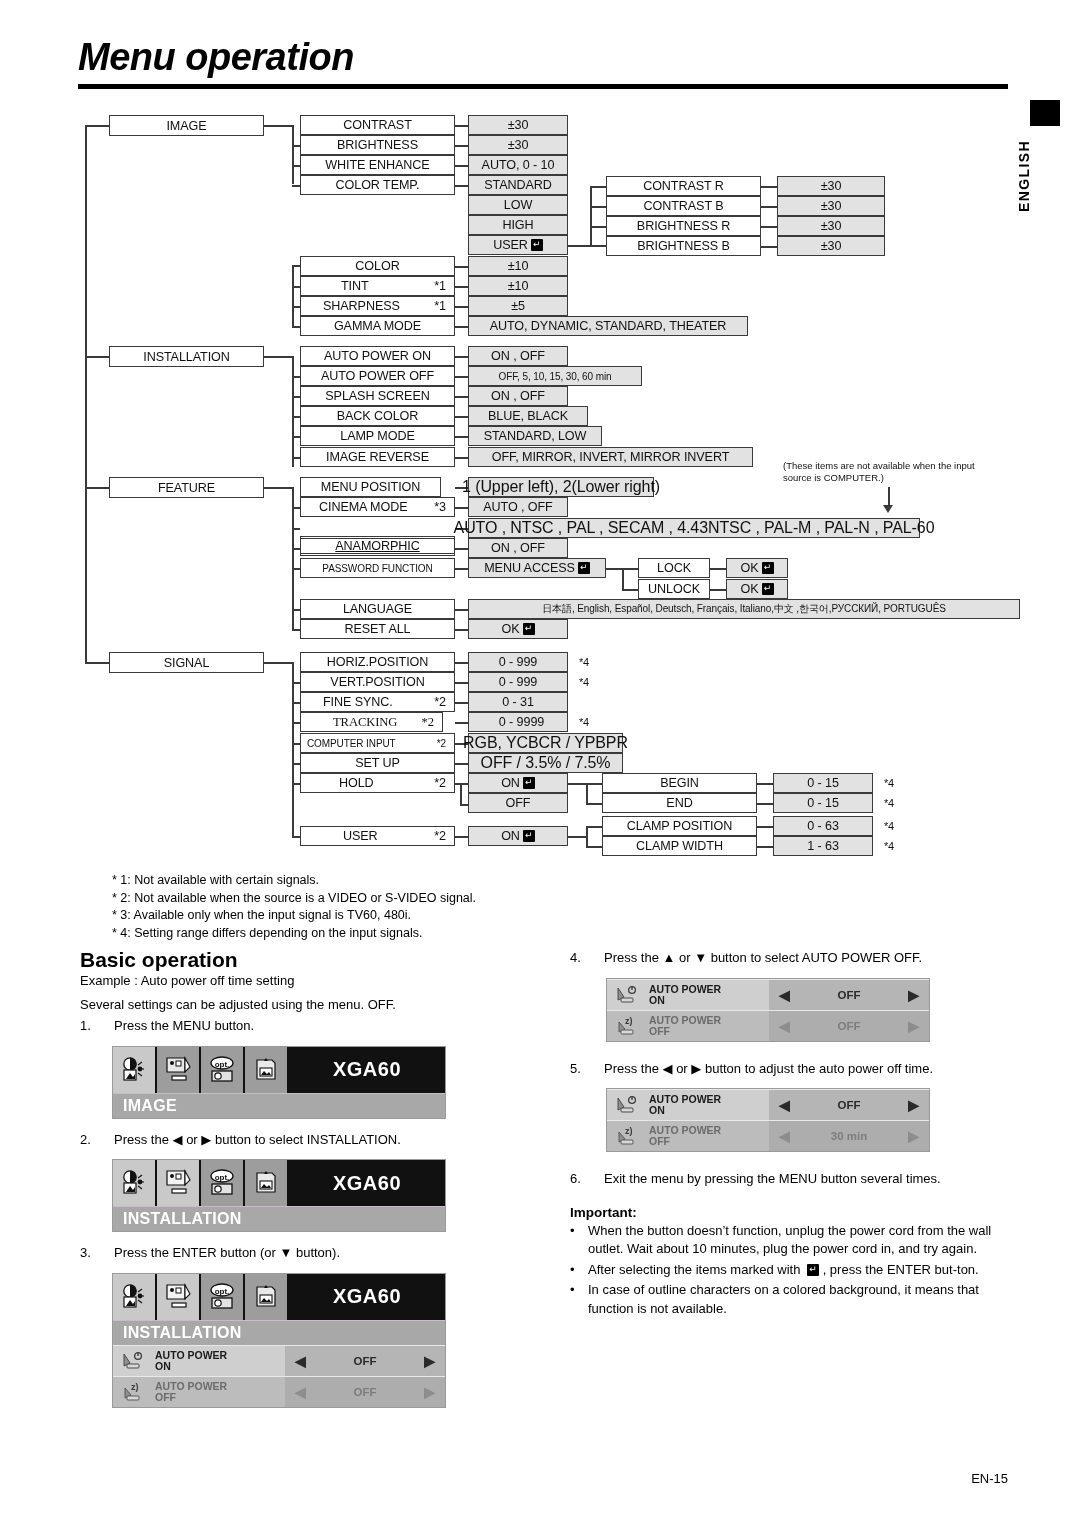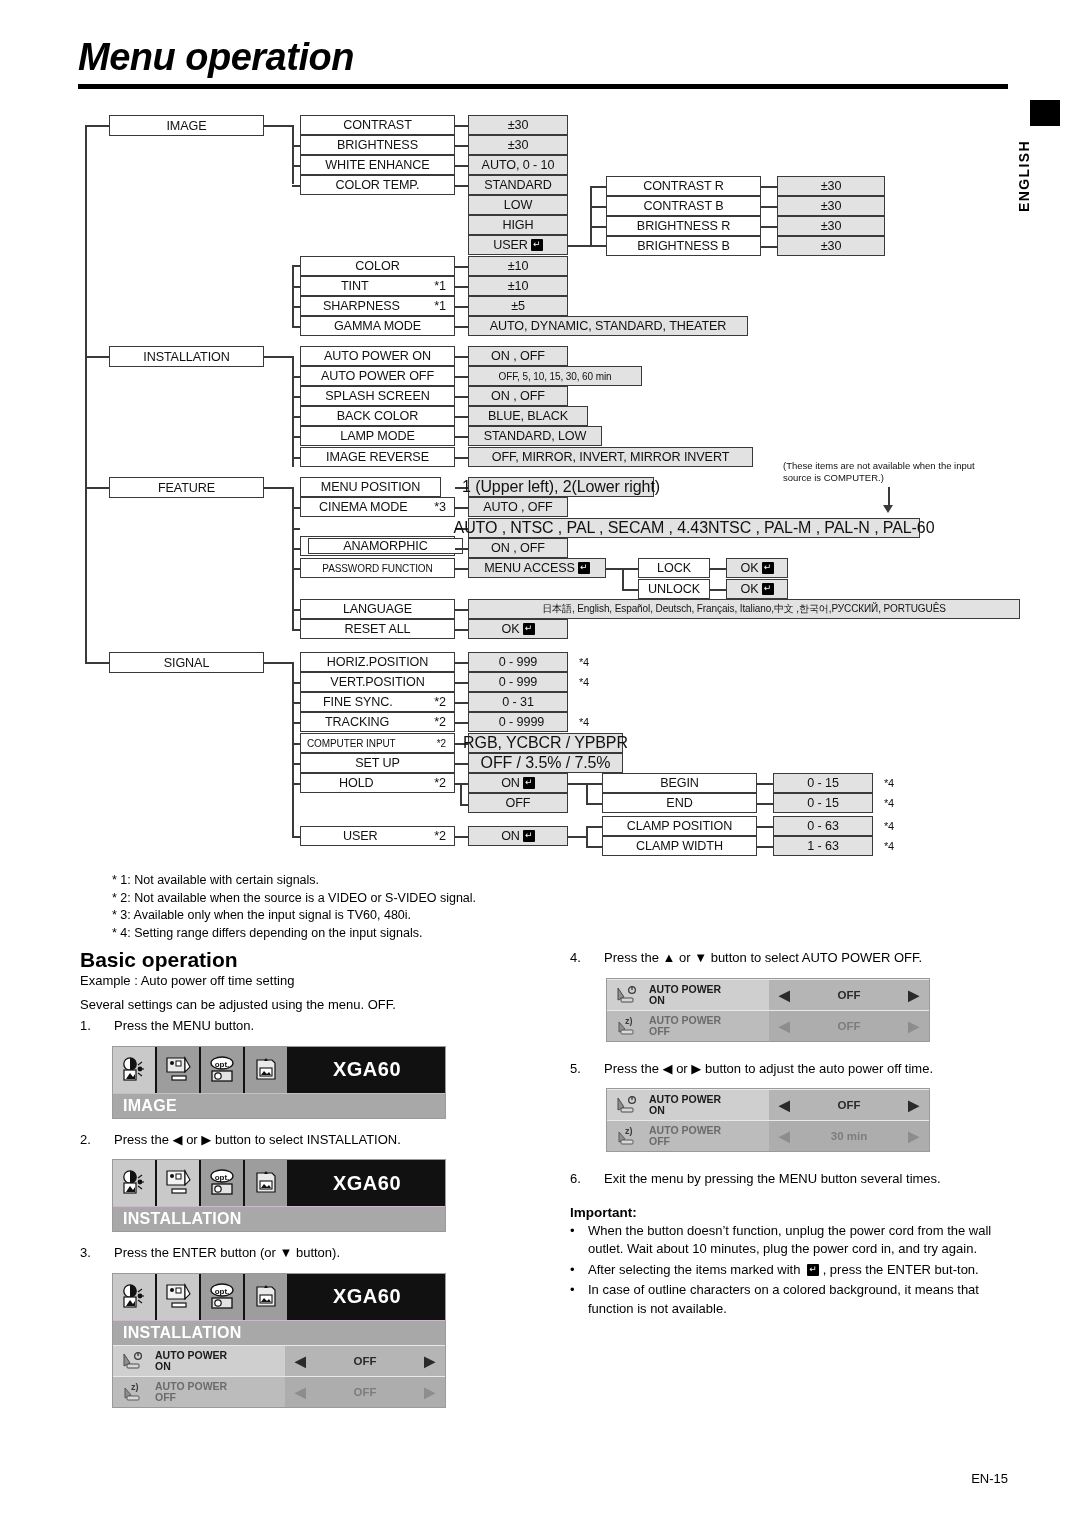--- a/index.html
+++ b/index.html
@@ -257,21 +257,21 @@
     <div class="ln h" style="left:292px;top:568px;width:8px;"></div>
     <div class="ln h" style="left:292px;top:609px;width:8px;"></div>
     <div class="ln h" style="left:292px;top:629px;width:8px;"></div>
 
     <div class="box" style="left:300px;top:477px;width:141px;height:20px;">MENU POSITION</div>
     <div class="box lbl-fn" style="left:300px;top:497px;width:155px;height:20px;padding-left:18px;">
       <span>CINEMA MODE</span>
       <span class="small">*3</span>
     </div>
     <div class="box" style="left:300px;top:536px;width:155px;height:20px;">VIDEO SIGNAL</div>
-    <div class="box" style="left:308px;top:538px;width:155px;height:16px;">ANAMORPHIC</div>
+    <div class="box" style="left:300px;top:538px;width:155px;height:16px;text-decoration:underline;">ANAMORPHIC</div>
     <div class="box tiny" style="left:300px;top:558px;width:155px;height:20px;">PASSWORD FUNCTION</div>
     <div class="box" style="left:300px;top:599px;width:155px;height:20px;">LANGUAGE</div>
     <div class="box" style="left:300px;top:619px;width:155px;height:20px;">RESET ALL</div>
 
     <div class="ln h" style="left:455px;top:487px;width:13px;"></div>
     <div class="ln h" style="left:455px;top:507px;width:13px;"></div>
     <div class="ln h" style="left:455px;top:528px;width:13px;"></div>
     <div class="ln h" style="left:455px;top:548px;width:13px;"></div>
     <div class="ln h" style="left:455px;top:568px;width:13px;"></div>
     <div class="ln h" style="left:455px;top:609px;width:13px;"></div>
@@ -320,21 +320,21 @@
     <div class="ln h" style="left:292px;top:763px;width:8px;"></div>
     <div class="ln h" style="left:292px;top:783px;width:8px;"></div>
     <div class="ln h" style="left:292px;top:836px;width:8px;"></div>
 
     <div class="box" style="left:300px;top:652px;width:155px;height:20px;">HORIZ.POSITION</div>
     <div class="box" style="left:300px;top:672px;width:155px;height:20px;">VERT.POSITION</div>
     <div class="box lbl-fn" style="left:300px;top:692px;width:155px;height:20px;padding-left:22px;">
       <span>FINE SYNC.</span>
       <span class="small">*2</span>
     </div>
-    <div class="box lbl-fn" style="left:300px;top:712px;width:155px;height:20px;padding-left:24px;">
+    <div class="box lbl-fn" style="left:300px;top:712px;width:143px;height:20px;padding-left:32px;font-family:Liberation Serif, serif;">
       <span>TRACKING</span>
       <span class="small">*2</span>
     </div>
     <div class="box lbl-fn tiny" style="left:300px;top:733px;width:155px;height:20px;padding-left:6px;">
       <span>COMPUTER INPUT</span>
       <span>*2</span>
     </div>
     <div class="box" style="left:300px;top:753px;width:155px;height:20px;">SET UP</div>
     <div class="box lbl-fn" style="left:300px;top:773px;width:155px;height:20px;padding-left:38px;">
       <span>HOLD</span>

